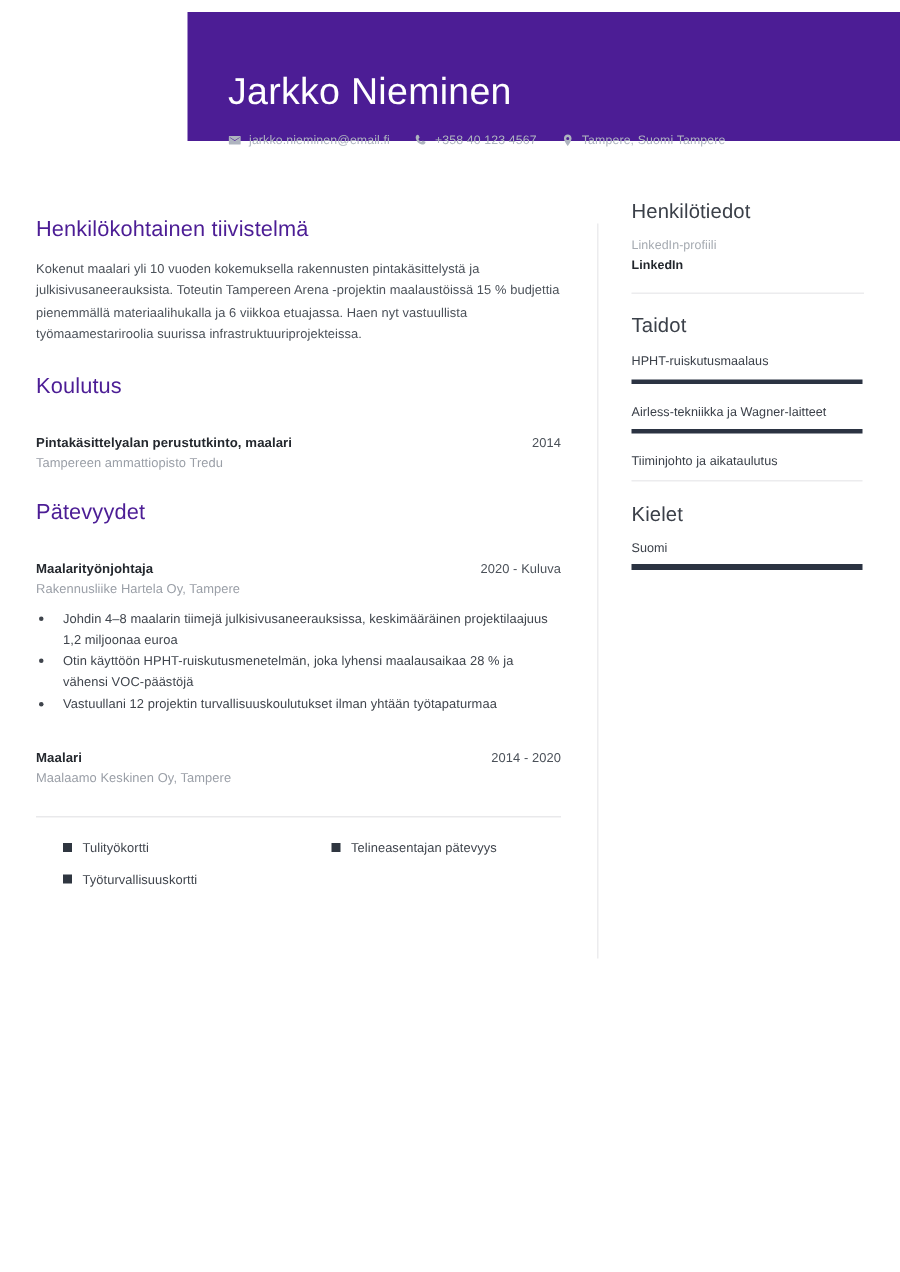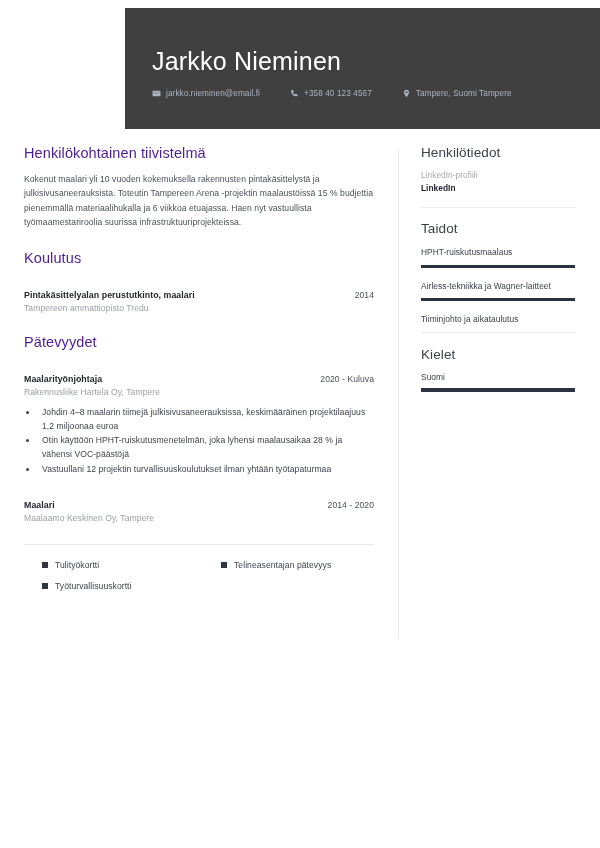--- a/index.html
+++ b/index.html
@@ -6,50 +6,50 @@
   html, body {
     width: 600px; height: 848px;
     background: #ffffff;
     font-family: "Liberation Sans", sans-serif;
     -webkit-font-smoothing: antialiased;
   }
   .page { position: relative; width: 600px; height: 848px; background: #fff; overflow: hidden; }
 
   
   .header {
-    position: absolute; left: 125px; top: 8px; right: 0; height: 121px;
-    background: #404040;
+    position: absolute; left: 125px; top: 8px; right: 0; height: 86px;
+    background: #4c1d95;
     padding: 38px 0 0 27px;
   }
   .header-name {
     color: #ffffff;
     font-size: 25px;
     font-weight: 400;
     letter-spacing: 0.2px;
     line-height: 30px;
   }
   .contact-row {
     display: flex; align-items: center;
     margin-top: 13px;
-    gap: 30px;
+    gap: 16px;
   }
   .contact-item { display: flex; align-items: center; gap: 5px; }
   .contact-text {
     color: #aeb4bf;
     font-size: 8.2px;
     letter-spacing: 0.1px;
     white-space: nowrap;
   }
   .cicon { display: block; width: 9px; height: 9px; flex: 0 0 9px; }
   .cicon svg { display: block; width: 9px; height: 9px; fill: #aeb4bf; }
 
   
   .body { position: absolute; left: 0; top: 127px; width: 600px; }
   .col-main { position: absolute; left: 24px; top: 18px; width: 350px; }
-  .col-side { position: absolute; left: 421px; top: 18px; width: 155px; }
+  .col-side { position: absolute; left: 421px; top: 6px; width: 155px; }
   .divider-v {
     position: absolute; left: 398px; top: 22px;
     width: 1px; height: 490px; background: #ececee;
   }
 
   
   .sec-title {
     color: #4c1d95;
     font-size: 14.5px;
     font-weight: 400;

